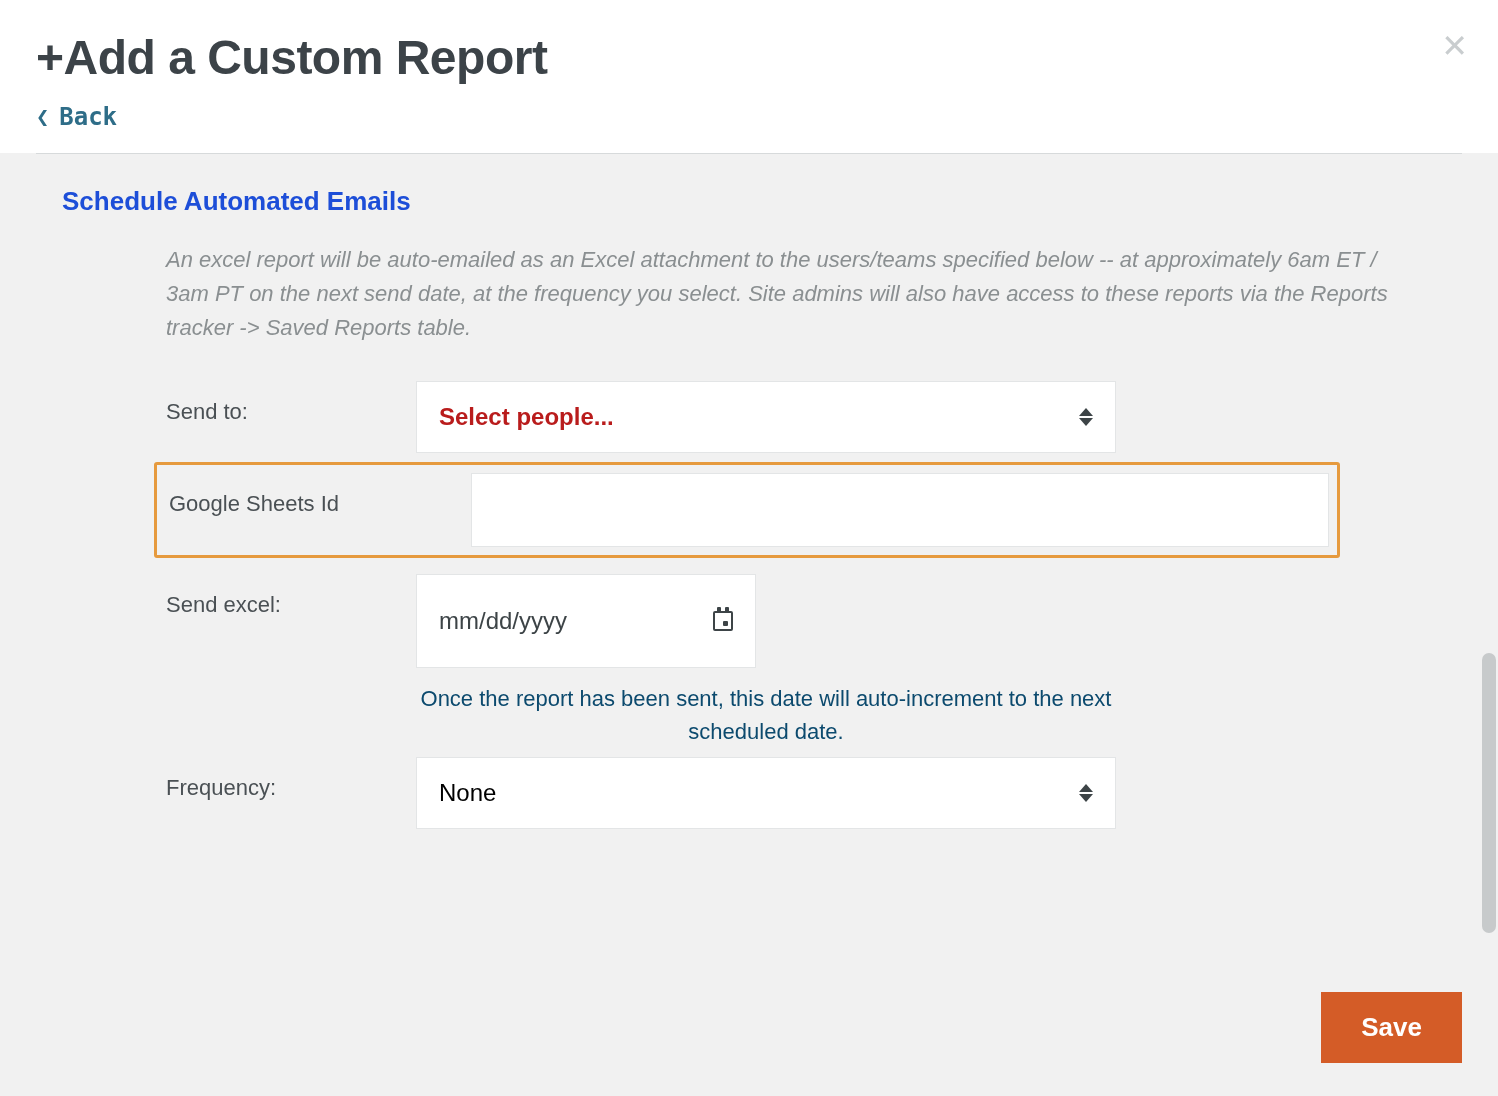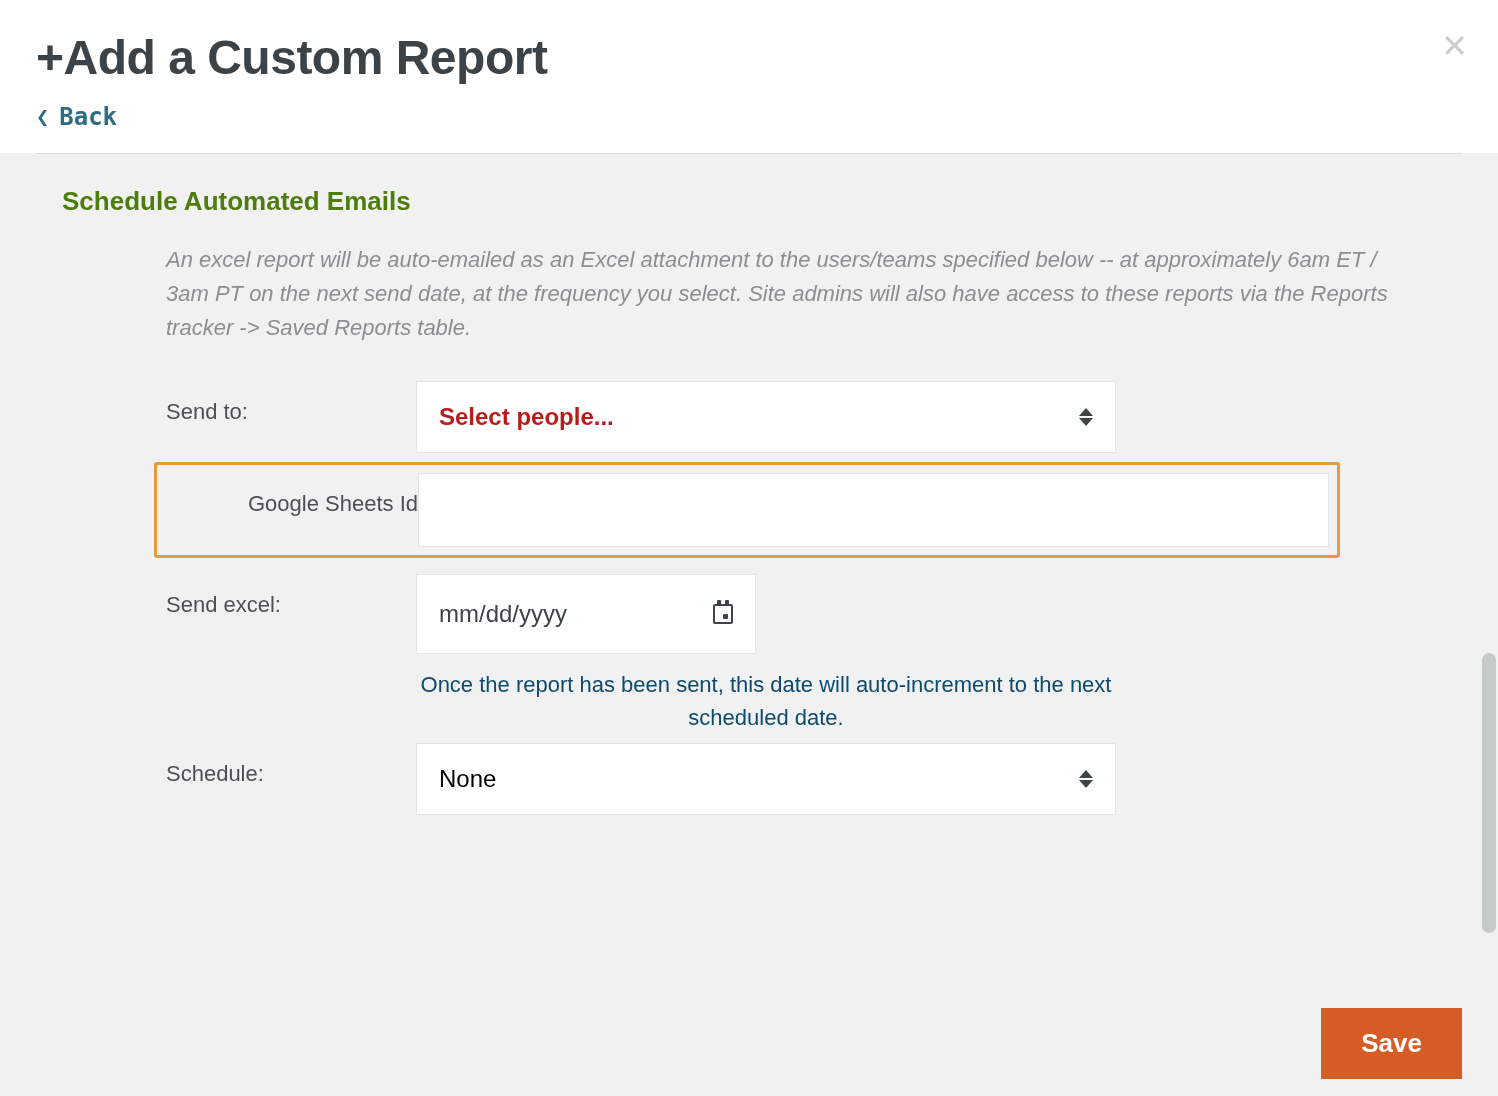--- a/index.html
+++ b/index.html
@@ -56,21 +56,21 @@
     }
     .section-hr {
       border: none;
       border-top: 1px solid #d7dadb;
       margin: 0 0 18px 0;
       padding-top: 14px;
     }
     .section-header {
       font-size: 26px;
       font-weight: 700;
-      color: #4d7c0f;
+      color: #1d4ed8;
       padding-left: 26px;
       margin-bottom: 26px;
     }
     .description {
       font-size: 22px;
       font-style: italic;
       color: #8a8f91;
       line-height: 1.55;
       margin-left: 130px;
       margin-right: 72px;
@@ -141,33 +141,32 @@
       border-radius: 3px;
       padding: 8px 8px 8px 0;
       margin-left: 118px;
       margin-right: 122px;
       display: flex;
       align-items: flex-start;
       margin-bottom: 16px;
     }
     .highlight-row .form-label {
       padding-left: 12px;
-      width: 261px;
-      text-align: right;
+      width: 314px;
     }
     .highlight-row .form-field {
       flex: 1 1 auto;
     }
     .highlight-row .text-input {
       height: 74px;
     }
     .date-input-wrap {
       background: #fff;
       border: 1px solid #e3e5e6;
-      height: 80px;
+      height: 94px;
       width: 340px;
       padding: 0 22px;
       display: flex;
       align-items: center;
       justify-content: space-between;
       font-size: 24px;
       color: #3d4447;
     }
     .cal-icon {
       width: 20px; height: 20px;
@@ -199,21 +198,21 @@
       font-size: 22px;
       color: #0c4a6e;
       margin-top: 14px;
       line-height: 1.5;
       width: 700px;
       text-align: center;
     }
     .save-btn {
       position: absolute;
       right: 36px;
-      bottom: 20px;
+      bottom: 36px;
       background: #d45c27;
       color: #fff;
       border: none;
       font-size: 26px;
       font-weight: 600;
       padding: 20px 40px;
       cursor: pointer;
     }
     .scrollbar-fake {
       position: absolute;
@@ -269,21 +268,21 @@
         <span>mm/dd/yyyy</span>
         <span class="cal-icon">
             <span class="cal-dot"></span>
           </span>
       </div>
       <div class="help-text">Once the report has been sent, this date will auto-increment to the next scheduled date.</div>
     </div>
   </div>
 
   <div class="form-row">
-    <div class="form-label">Schedule:</div>
+    <div class="form-label">Frequency:</div>
     <div class="form-field">
       <div class="select-like">
         <span class="select-value">None</span>
         <span class="sort-caret">
           <span class="tri-up"></span>
             <span class="tri-down"></span>
         </span>
       </div>
     </div>
   </div>

